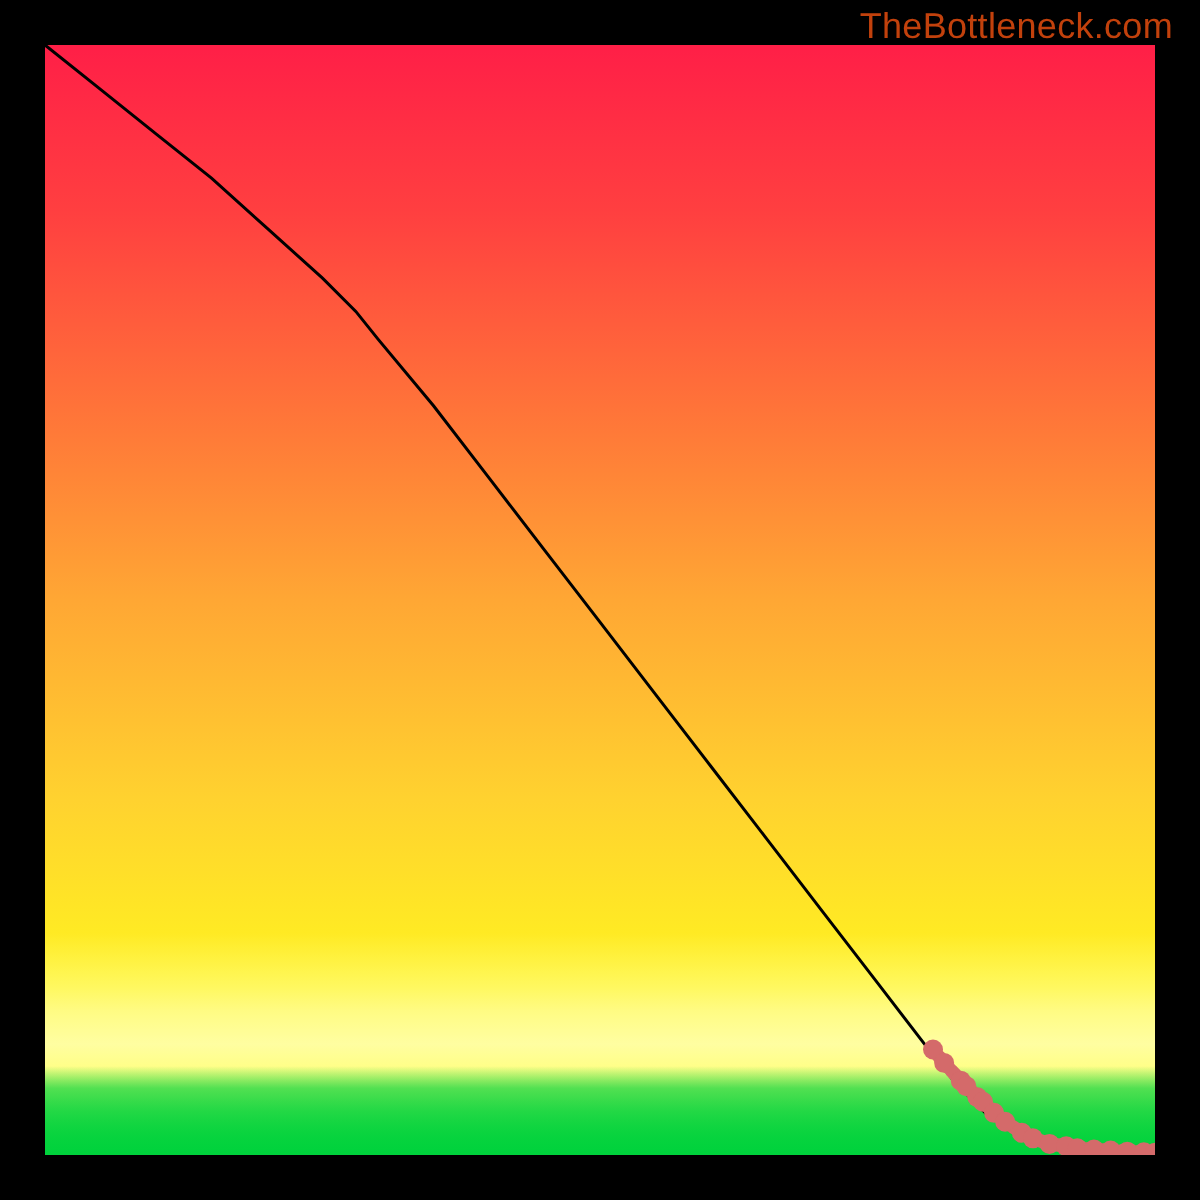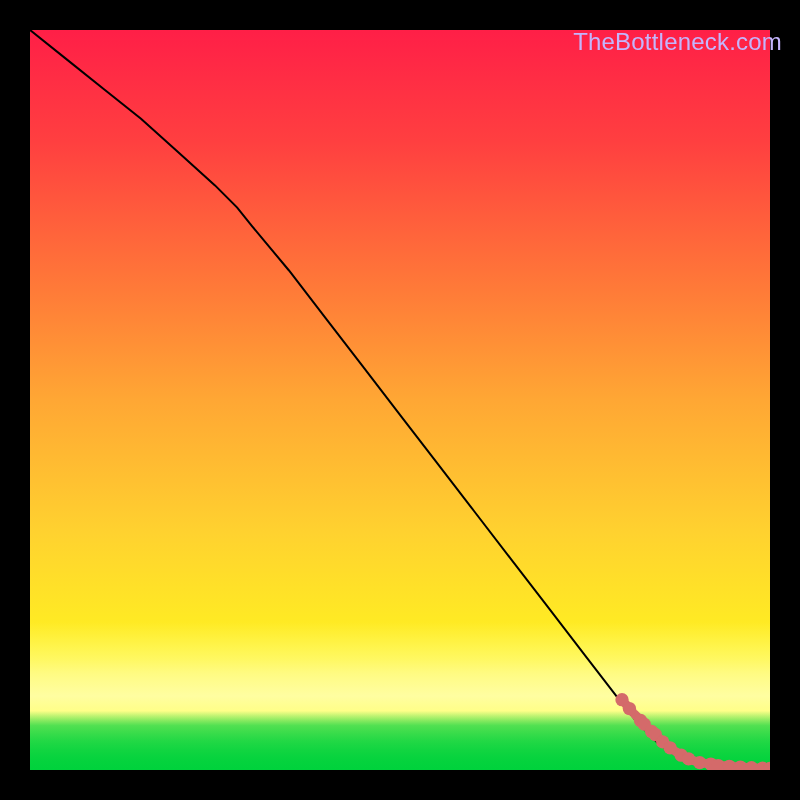--- a/index.html
+++ b/index.html
@@ -9,24 +9,23 @@
     width: 800px;
     height: 800px;
     background: #000;
   }
   .watermark {
     position: absolute;
     top: 4px;
     right: 18px;
     font-family: Arial, Helvetica, sans-serif;
     font-size: 24px;
-    color: #c4b5fd;
+    color: #c2410c;
     letter-spacing: 0.2px;
     z-index: 50;
-    margin-top: 24px;
   }
   .plot {
     position: absolute;
     left: 30px;
     top: 30px;
     width: 740px;
     height: 740px;
   }
   
   .bg-gradient {

